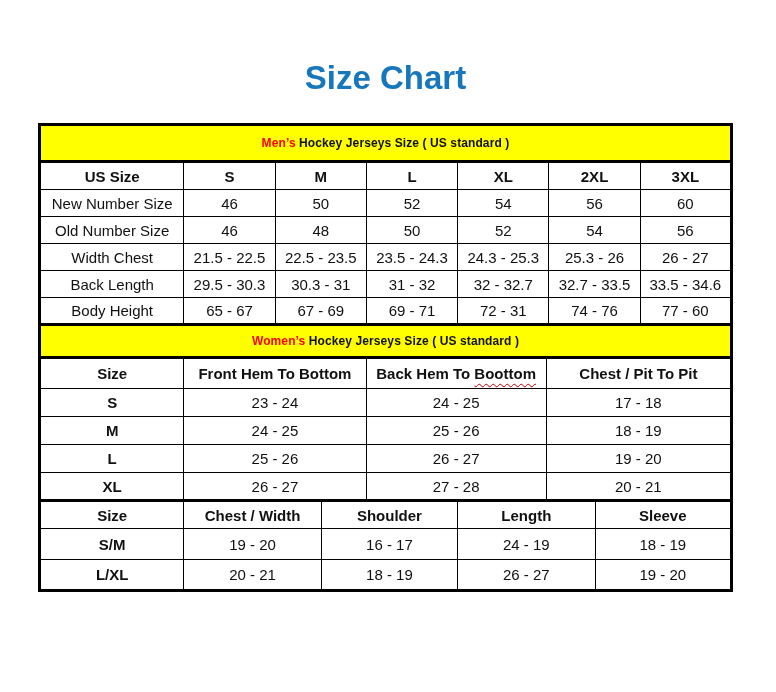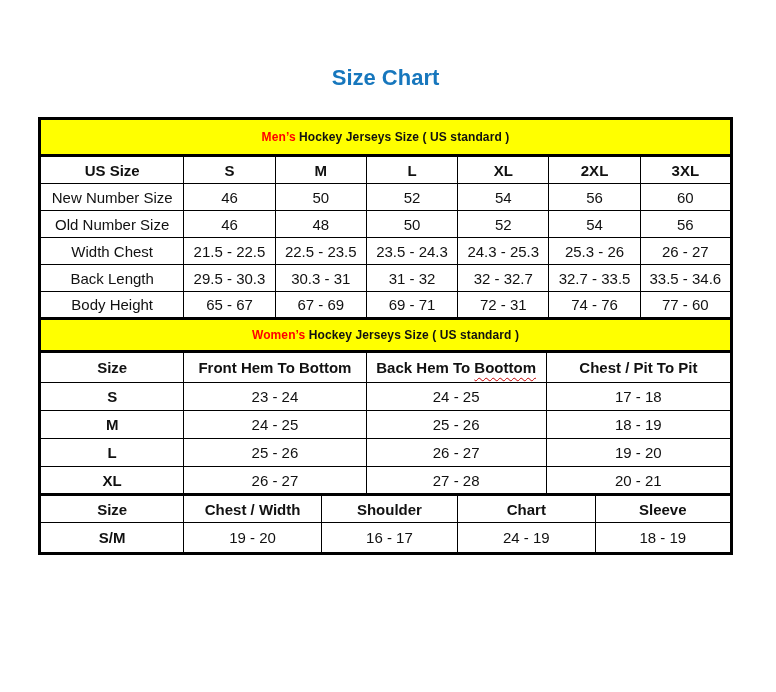--- a/index.html
+++ b/index.html
@@ -10,22 +10,22 @@
     --border-black:#000000;
   }
   *{box-sizing:border-box;}
   html,body{margin:0;padding:0;}
   body{
     width:776px;height:692px;background:#ffffff;overflow:hidden;
     font-family:"Liberation Sans",sans-serif;color:#1a1a1a;
   }
   main{padding-top:60px;padding-left:38px;width:733px;}
   h1[data-name="page-title"]{
-    margin:0 0 21px 0;width:695px;text-align:center;
-    font-size:22px;line-height:36px;font-weight:700;color:var(--title-blue);
+    margin:0 0 27px 0;width:695px;text-align:center;
+    font-size:33px;line-height:36px;font-weight:700;color:var(--title-blue);
   }
   .tables{width:695px;}
   .tables table{
     border-collapse:collapse;table-layout:fixed;width:695px;
     border:3px solid var(--border-black);
   }
   .tables > div + div table{margin-top:-3px;padding-left:11px;}
   td{
     border:1.5px solid var(--border-black);
     text-align:center;vertical-align:middle;
@@ -187,27 +187,34 @@
             <col style="width: 19.86%;">
             <col style="width: 19.71%;">
             <col style="width: 19.86%;">
             <col style="width: 19.71%;">
           </colgroup>
           <tbody>
             <tr class="head-row">
               <td class="th" data-name="column-header">Size</td>
               <td class="th" data-name="column-header">Chest / Width</td>
               <td class="th" data-name="column-header">Shoulder</td>
-              <td class="th" data-name="column-header">Chart</td>
+              <td class="th" data-name="column-header">Length</td>
               <td class="th" data-name="column-header">Sleeve</td>
             </tr>
             <tr class="data-row" data-name="table-row">
               <td class="row-label" data-name="row-label">S/M</td>
               <td class="data-cell" data-name="data-cell">19 - 20</td>
               <td class="data-cell" data-name="data-cell">16 - 17</td>
               <td class="data-cell" data-name="data-cell">24 - 19</td>
               <td class="data-cell" data-name="data-cell">18 - 19</td>
+            </tr>
+            <tr class="data-row" data-name="table-row">
+              <td class="row-label" data-name="row-label">L/XL</td>
+              <td class="data-cell" data-name="data-cell">20 - 21</td>
+              <td class="data-cell" data-name="data-cell">18 - 19</td>
+              <td class="data-cell" data-name="data-cell">26 - 27</td>
+              <td class="data-cell" data-name="data-cell">19 - 20</td>
             </tr>
           </tbody>
         </table>
       </div>
   </div>
 </main>
 
 </body></html>

